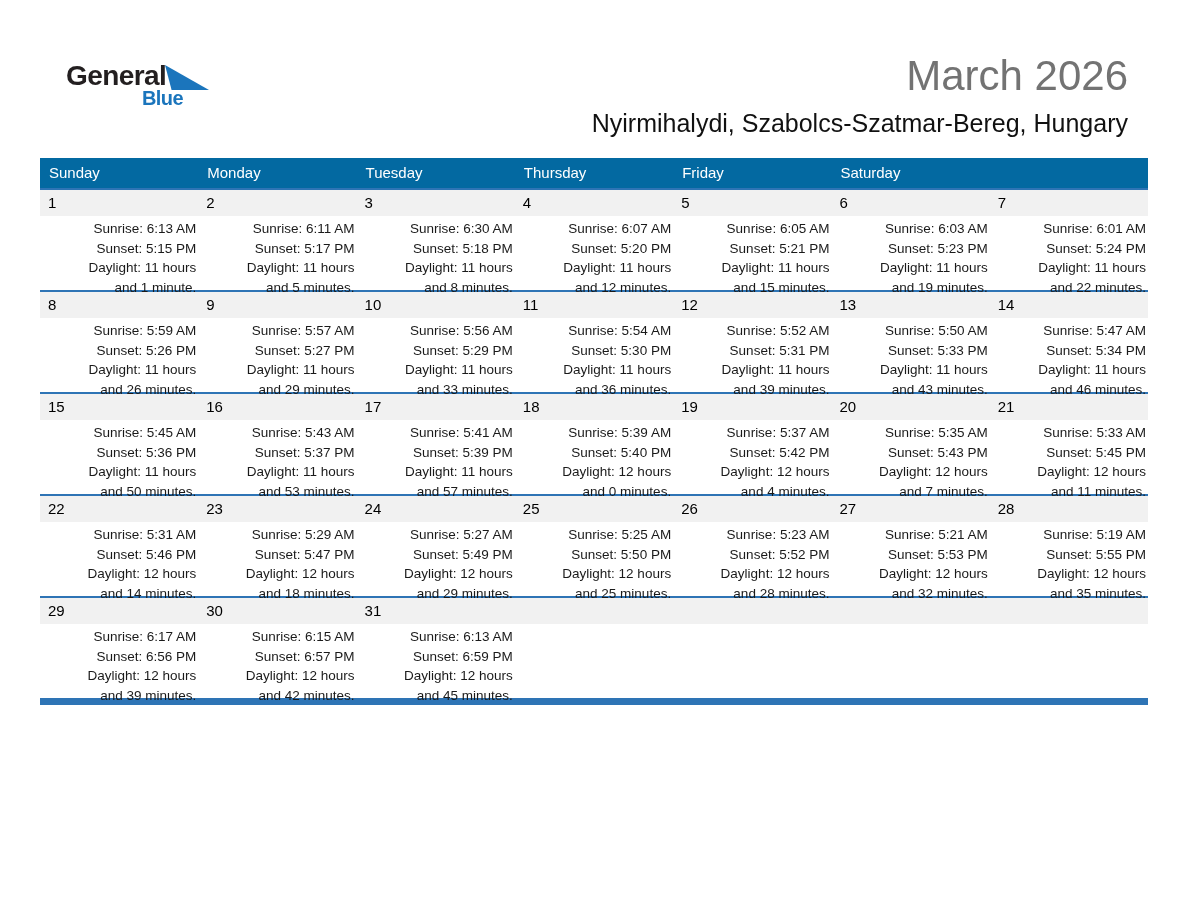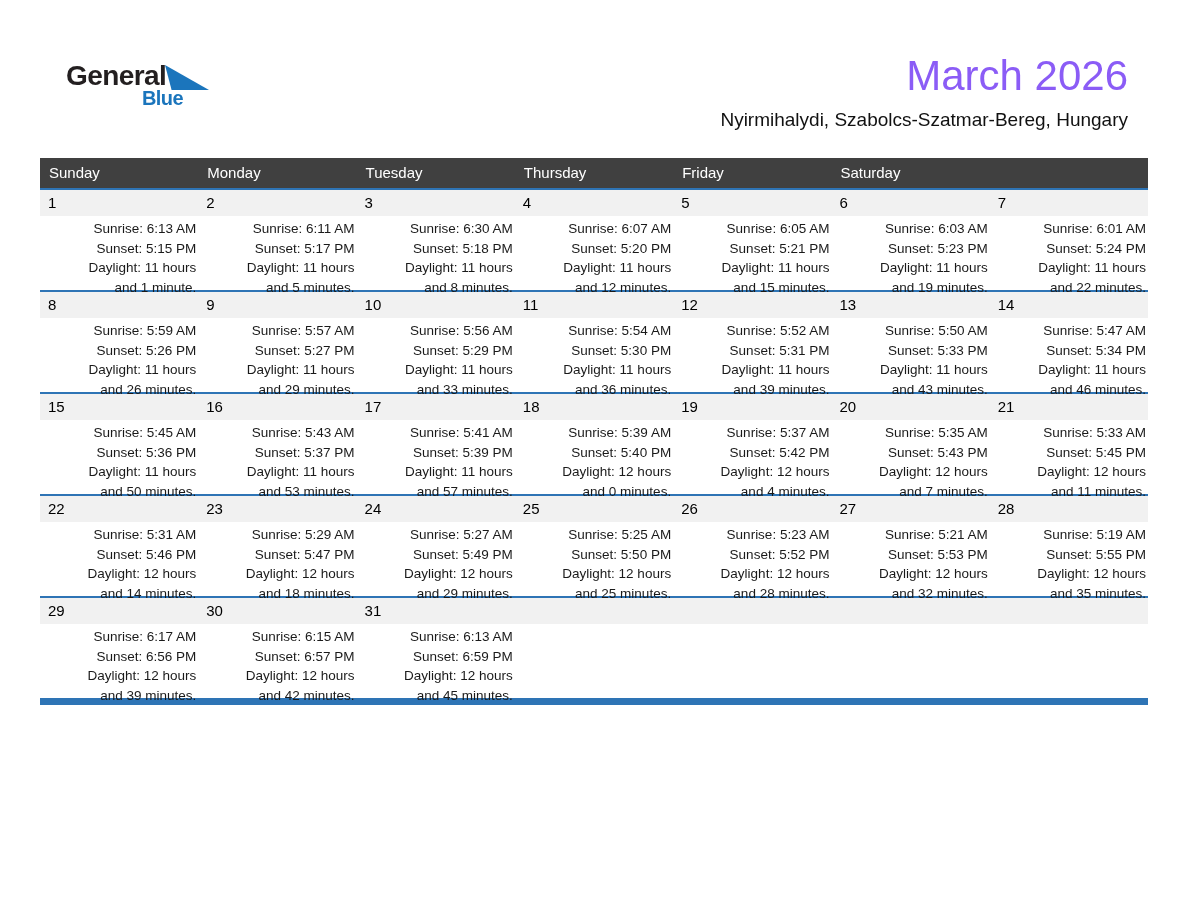--- a/index.html
+++ b/index.html
@@ -25,28 +25,28 @@
     clip-path: polygon(0 0, 100% 100%, 15% 100%);
   }
   .logo-blue {
     position: absolute; left: 76px; top: 27px;
     font-size: 20px; font-weight: 700; letter-spacing: -0.6px;
     color: #1b75bc;
   }
 
   
   .titles { position: absolute; right: 60px; top: 52px; width: 860px; text-align: right; }
-  .month-title { font-size: 42px; font-weight: 400; color: #8b5cf6; line-height: 1.15; }
-  .location-subtitle { font-size: 19px; font-weight: 400; color: #111111; margin-top: 9px; }
+  .month-title { font-size: 42px; font-weight: 400; color: #737373; line-height: 1.15; }
+  .location-subtitle { font-size: 25px; font-weight: 400; color: #111111; margin-top: 9px; }
 
   
   .calendar { position: absolute; left: 40px; top: 158px; width: 1108px; }
   .weekday-row {
     display: grid; grid-template-columns: repeat(7, 1fr);
-    background: #404040; height: 30px;
+    background: #0369a1; height: 30px;
   }
   .weekday {
     color: #ffffff; font-size: 15px; line-height: 30px;
     padding-left: 9px; overflow: hidden; white-space: nowrap;
   }
   .week-row {
     display: grid; grid-template-columns: repeat(7, 1fr);
     border-top: 2px solid #2e74b5;
   }
   .day-cell { min-width: 0; }

